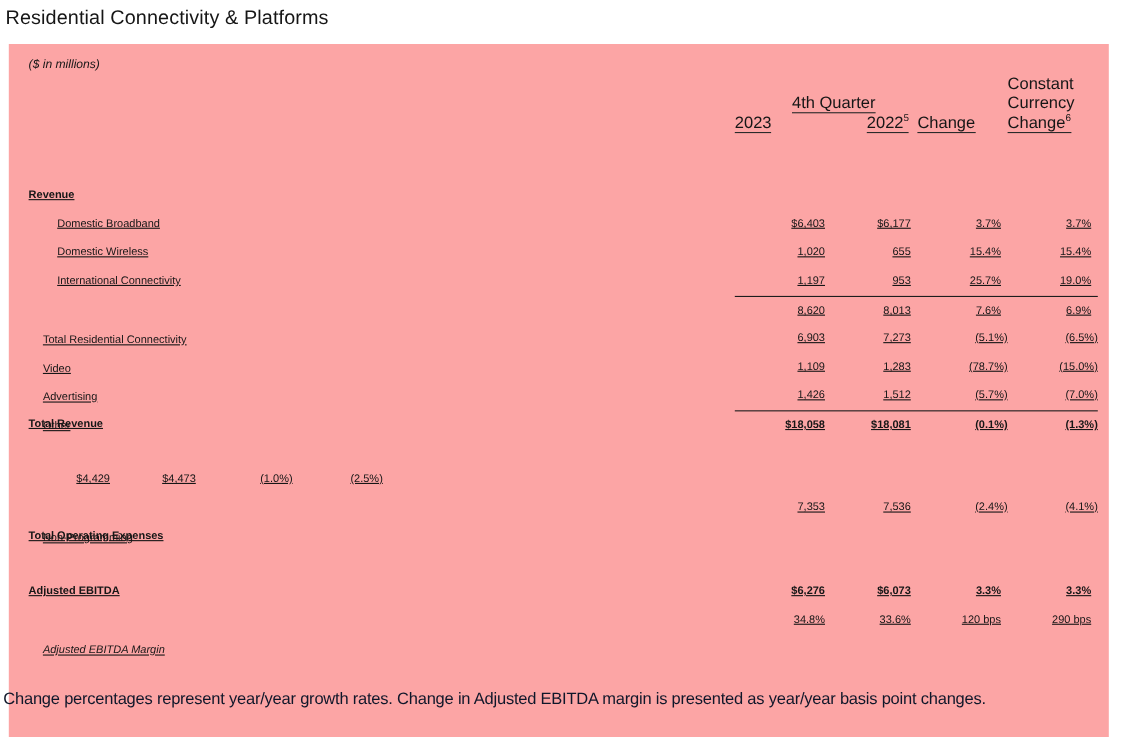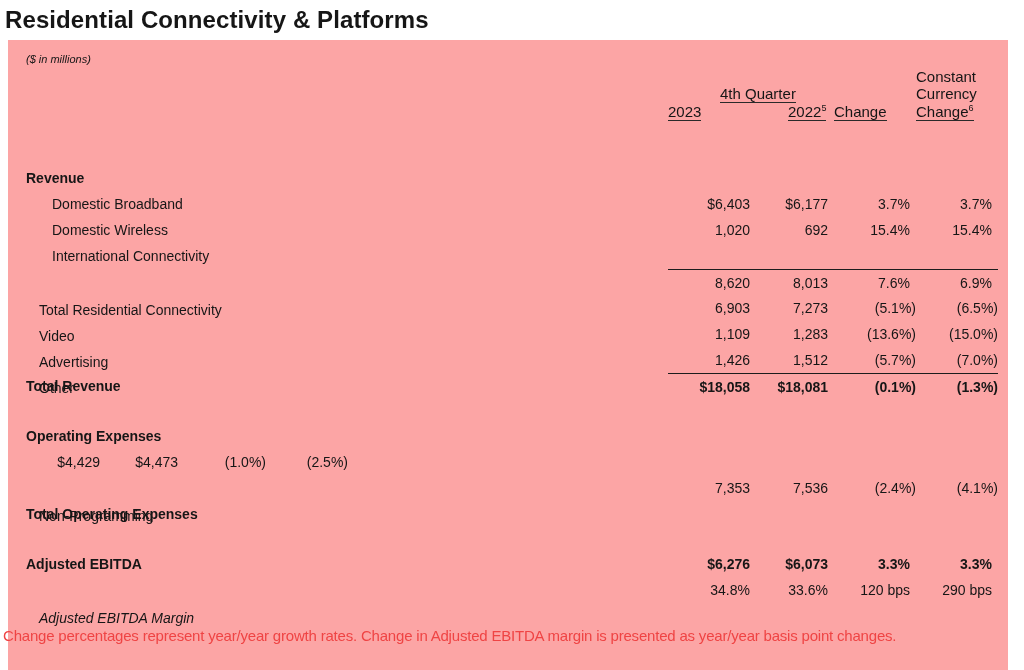--- a/index.html
+++ b/index.html
@@ -7,21 +7,21 @@
     width: 1024px; height: 670px;
     background: #ffffff;
     font-family: "Liberation Sans", "DejaVu Sans", sans-serif;
     color: #161616;
     -webkit-font-smoothing: antialiased;
   }
   .page { position: relative; width: 1024px; height: 670px; overflow: hidden; }
 
   .title {
     position: absolute; left: 5px; top: 6px;
-    font-size: 24px; font-weight: bold; letter-spacing: 0.1px;
+    font-size: 18px; font-weight: normal; letter-spacing: 0.1px;
   }
 
   .panel {
     position: absolute; left: 8px; top: 40px;
     width: 1000px; height: 644px;
     background: #fca5a5;
     box-sizing: border-box;
     padding: 12px 10px 0 10px;
   }
 
@@ -53,21 +53,21 @@
   }
   .cc1 { grid-column: 4; grid-row: 1; }
   .cc2 { grid-column: 4; grid-row: 2; }
   .y2023 { grid-column: 1; grid-row: 3; }
   .y2022 { grid-column: 2; grid-row: 3; padding-left: 32px; }
   .chg   { grid-column: 3; grid-row: 3; }
   .cc3   { grid-column: 4; grid-row: 3; }
   sup { font-size: 9px; line-height: 0; }
 
   
-  .tbody { margin-top: 45px; font-size: 14px; }
+  .tbody { margin-top: 45px; font-size: 10px; text-decoration: underline; }
   .row { display: flex; height: 26px; line-height: 26px; }
   .row .label { flex: 1 1 auto; white-space: nowrap; padding-left: 8px; }
   .row .label.lvl1 { padding-left: 21px; margin-top: 28px; }
   .row .label.lvl2 { padding-left: 34px; }
   .row.bold { font-weight: bold; }
   .row.italic .label { font-style: italic; }
   .nums {
     display: grid;
     grid-template-columns: 88px 78px 82px 82px;
     width: 330px; flex: 0 0 330px;
@@ -78,21 +78,21 @@
   .cell.pad-paren { padding-right: 6px; }
   .gap { height: 24px; }
 
   
   .footnote {
     position: absolute; left: 3px; top: 626px;
     width: 1015px;
     font-size: 15px; line-height: 19px;
     text-align: justify;
     letter-spacing: -0.2px;
-    color: #ef4444;
+    color: #0f172a;
   }
 </style>
 </head>
 <body>
 
 <div class="page">
 
   <div class="title">Residential Connectivity &amp; Platforms</div>
 
   <div class="panel">
@@ -126,28 +126,34 @@
           <span class="cell pad-paren">$6,177</span>
           <span class="cell pad-paren">3.7%</span>
           <span class="cell pad-paren">3.7%</span>
         </div>
       </div>
 
       <div class="row">
         <div class="label lvl2">Domestic Wireless</div>
         <div class="nums">
           <span class="cell pad-paren">1,020</span>
-          <span class="cell pad-paren">692</span>
+          <span class="cell pad-paren">655</span>
           <span class="cell pad-paren">15.4%</span>
           <span class="cell pad-paren">15.4%</span>
         </div>
       </div>
 
       <div class="row">
         <div class="label lvl2">International Connectivity</div>
+        <div class="nums">
+          <span class="cell pad-paren">1,197</span>
+          <span class="cell pad-paren">953</span>
+          <span class="cell pad-paren">25.7%</span>
+          <span class="cell pad-paren">19.0%</span>
+        </div>
       </div>
 
       <div class="row">
         <div class="label lvl1">Total Residential Connectivity</div>
         <div class="nums rule">
           <span class="cell pad-paren">8,620</span>
           <span class="cell pad-paren">8,013</span>
           <span class="cell pad-paren">7.6%</span>
           <span class="cell pad-paren">6.9%</span>
         </div>
@@ -161,21 +167,21 @@
           <span class="cell">(5.1%)</span>
           <span class="cell">(6.5%)</span>
         </div>
       </div>
 
       <div class="row">
         <div class="label lvl1">Advertising</div>
         <div class="nums">
           <span class="cell pad-paren">1,109</span>
           <span class="cell pad-paren">1,283</span>
-          <span class="cell">(13.6%)</span>
+          <span class="cell">(78.7%)</span>
           <span class="cell">(15.0%)</span>
         </div>
       </div>
 
       <div class="row">
         <div class="label lvl1">Other</div>
         <div class="nums">
           <span class="cell pad-paren">1,426</span>
           <span class="cell pad-paren">1,512</span>
           <span class="cell">(5.7%)</span>
@@ -188,24 +194,20 @@
         <div class="nums rule">
           <span class="cell pad-paren">$18,058</span>
           <span class="cell pad-paren">$18,081</span>
           <span class="cell">(0.1%)</span>
           <span class="cell">(1.3%)</span>
         </div>
       </div>
 
       <div class="gap"></div>
 
-      <div class="row bold">
-        <div class="label">Operating Expenses</div>
-        <div class="nums"></div>
-      </div>
 
       <div class="row">
         <div class="nums">
           <span class="cell pad-paren">$4,429</span>
           <span class="cell pad-paren">$4,473</span>
           <span class="cell">(1.0%)</span>
           <span class="cell">(2.5%)</span>
         </div>
       </div>
 

